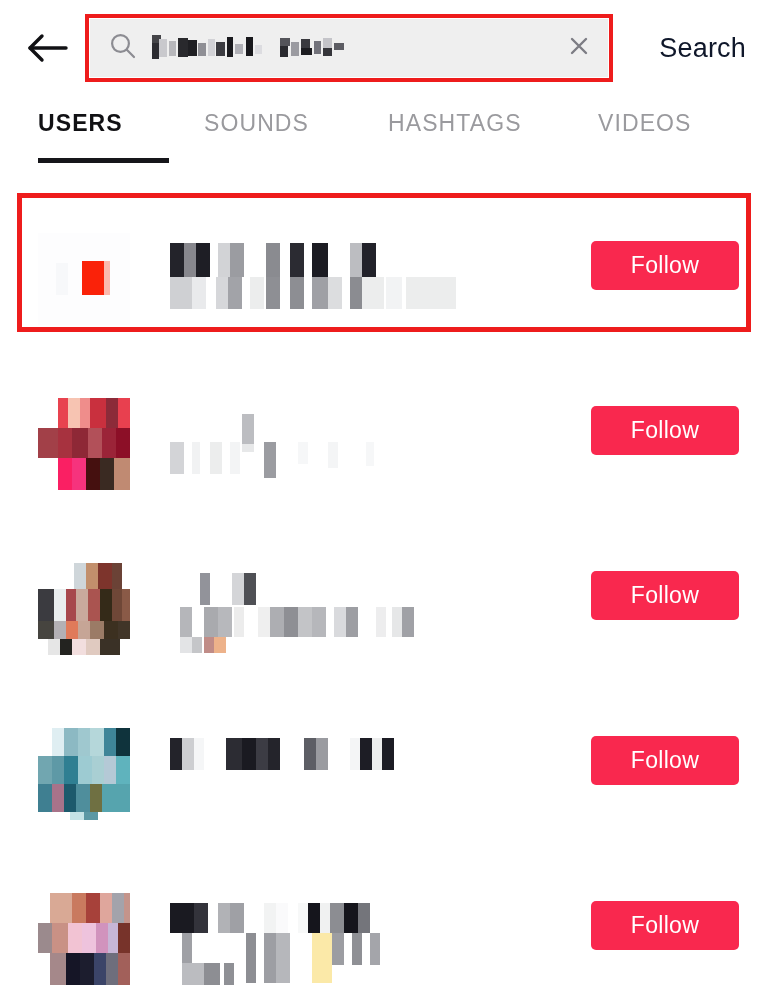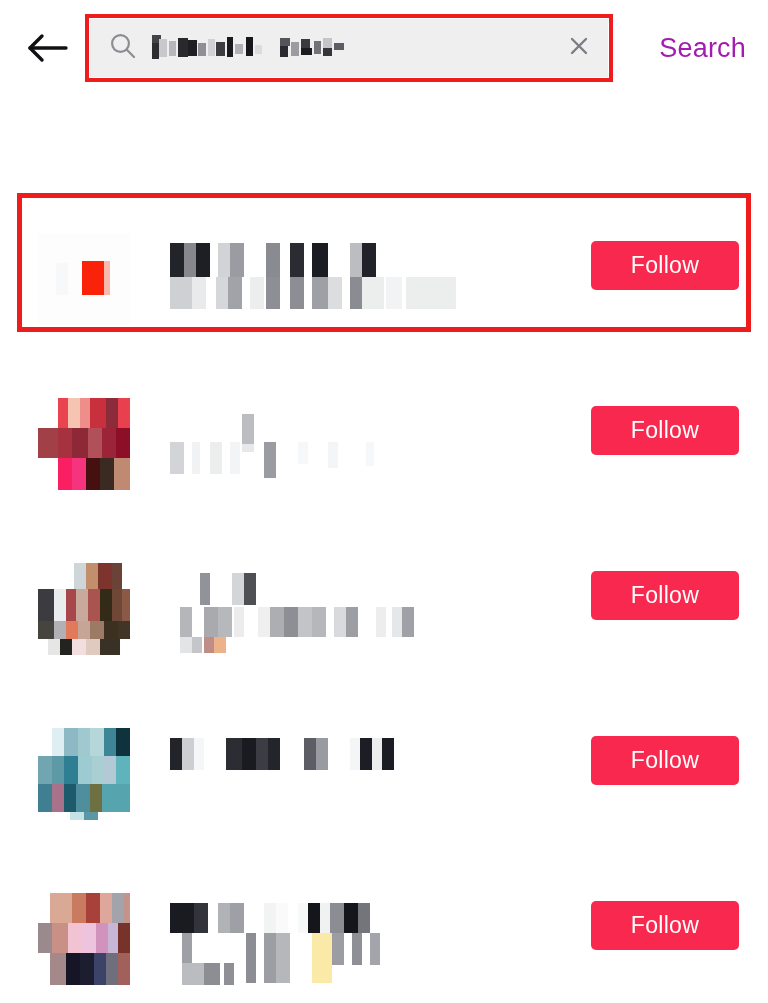--- a/index.html
+++ b/index.html
@@ -85,21 +85,21 @@
     width: 34px; height: 34px;
     display: flex; align-items: center; justify-content: center;
     cursor: pointer;
   }
 
   .search-action {
     position: absolute;
     right: 22px;
     top: 26px;
     font-size: 27px;
-    color: #a21caf;
+    color: #0f172a;
     letter-spacing: 0.2px;
     cursor: pointer;
     line-height: 44px;
   }
 
   
   .tabs {
     position: absolute;
     left: 0; top: 96px;
     width: 768px;
@@ -256,20 +256,28 @@
           </svg>
         </span>
       </span>
     </div>
 
     <div class="search-action">Search</div>
   </div>
 
   <div class="search-highlight"></div>
 
+  <div class="tabs">
+    <div class="tab active" style="left:38px;">USERS</div>
+    <div class="tab" style="left:204px;">SOUNDS</div>
+    <div class="tab" style="left:388px;">HASHTAGS</div>
+    <div class="tab" style="left:598px;">VIDEOS</div>
+    <div class="tab-underline"></div>
+    <div class="tabs-divider"></div>
+  </div>
 
   <div class="results">
 
     <div class="row" style="top:25px;">
       <div class="avatar">
         <span class="px" style="left:0px;  top:0px;  width:92px; height:92px; background:#fdfdfe;"></span>
         <span class="px" style="left:18px; top:30px; width:12px; height:32px; background:#f7f8fa;"></span>
         <span class="px" style="left:44px; top:28px; width:22px; height:34px; background:#fa2209;"></span>
         <span class="px" style="left:66px; top:28px; width:6px;  height:34px; background:#fbb9ae;"></span>
       </div>

